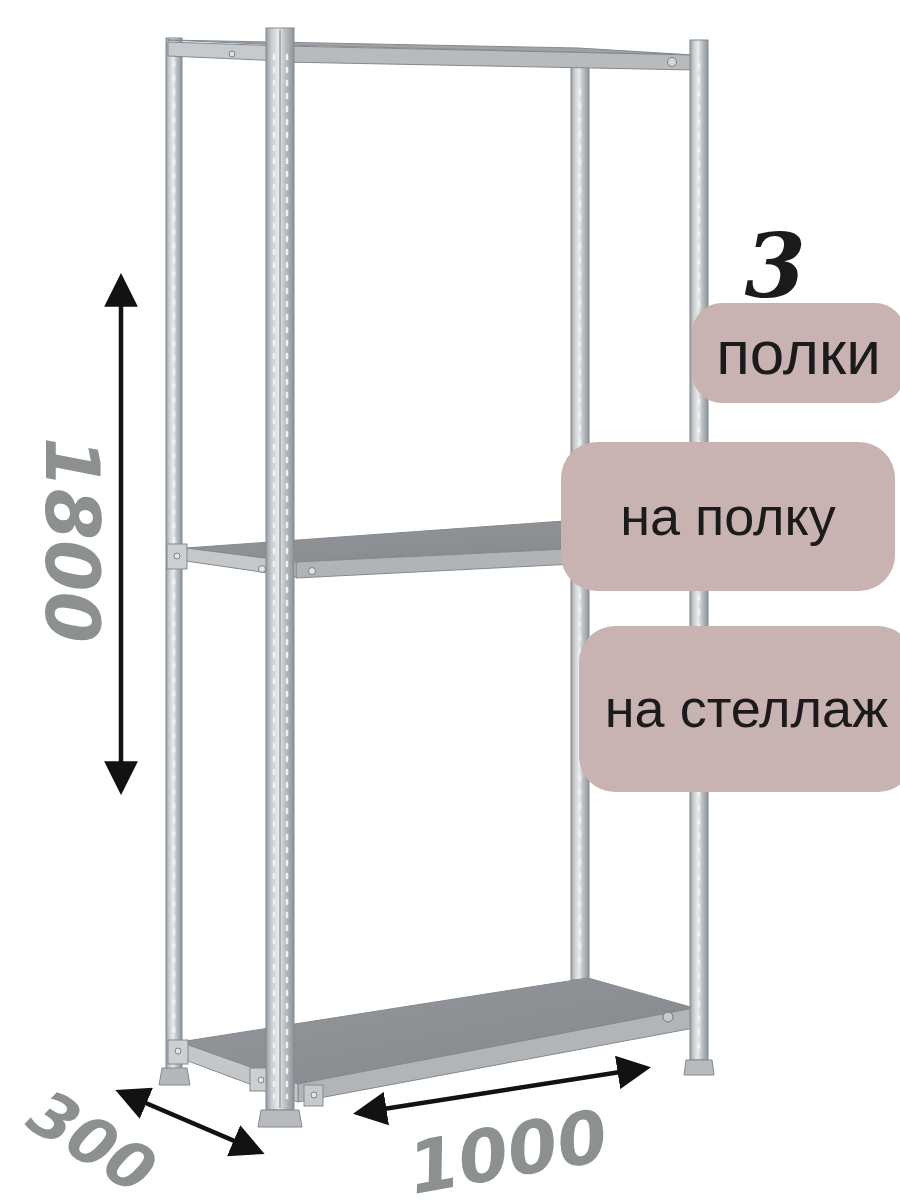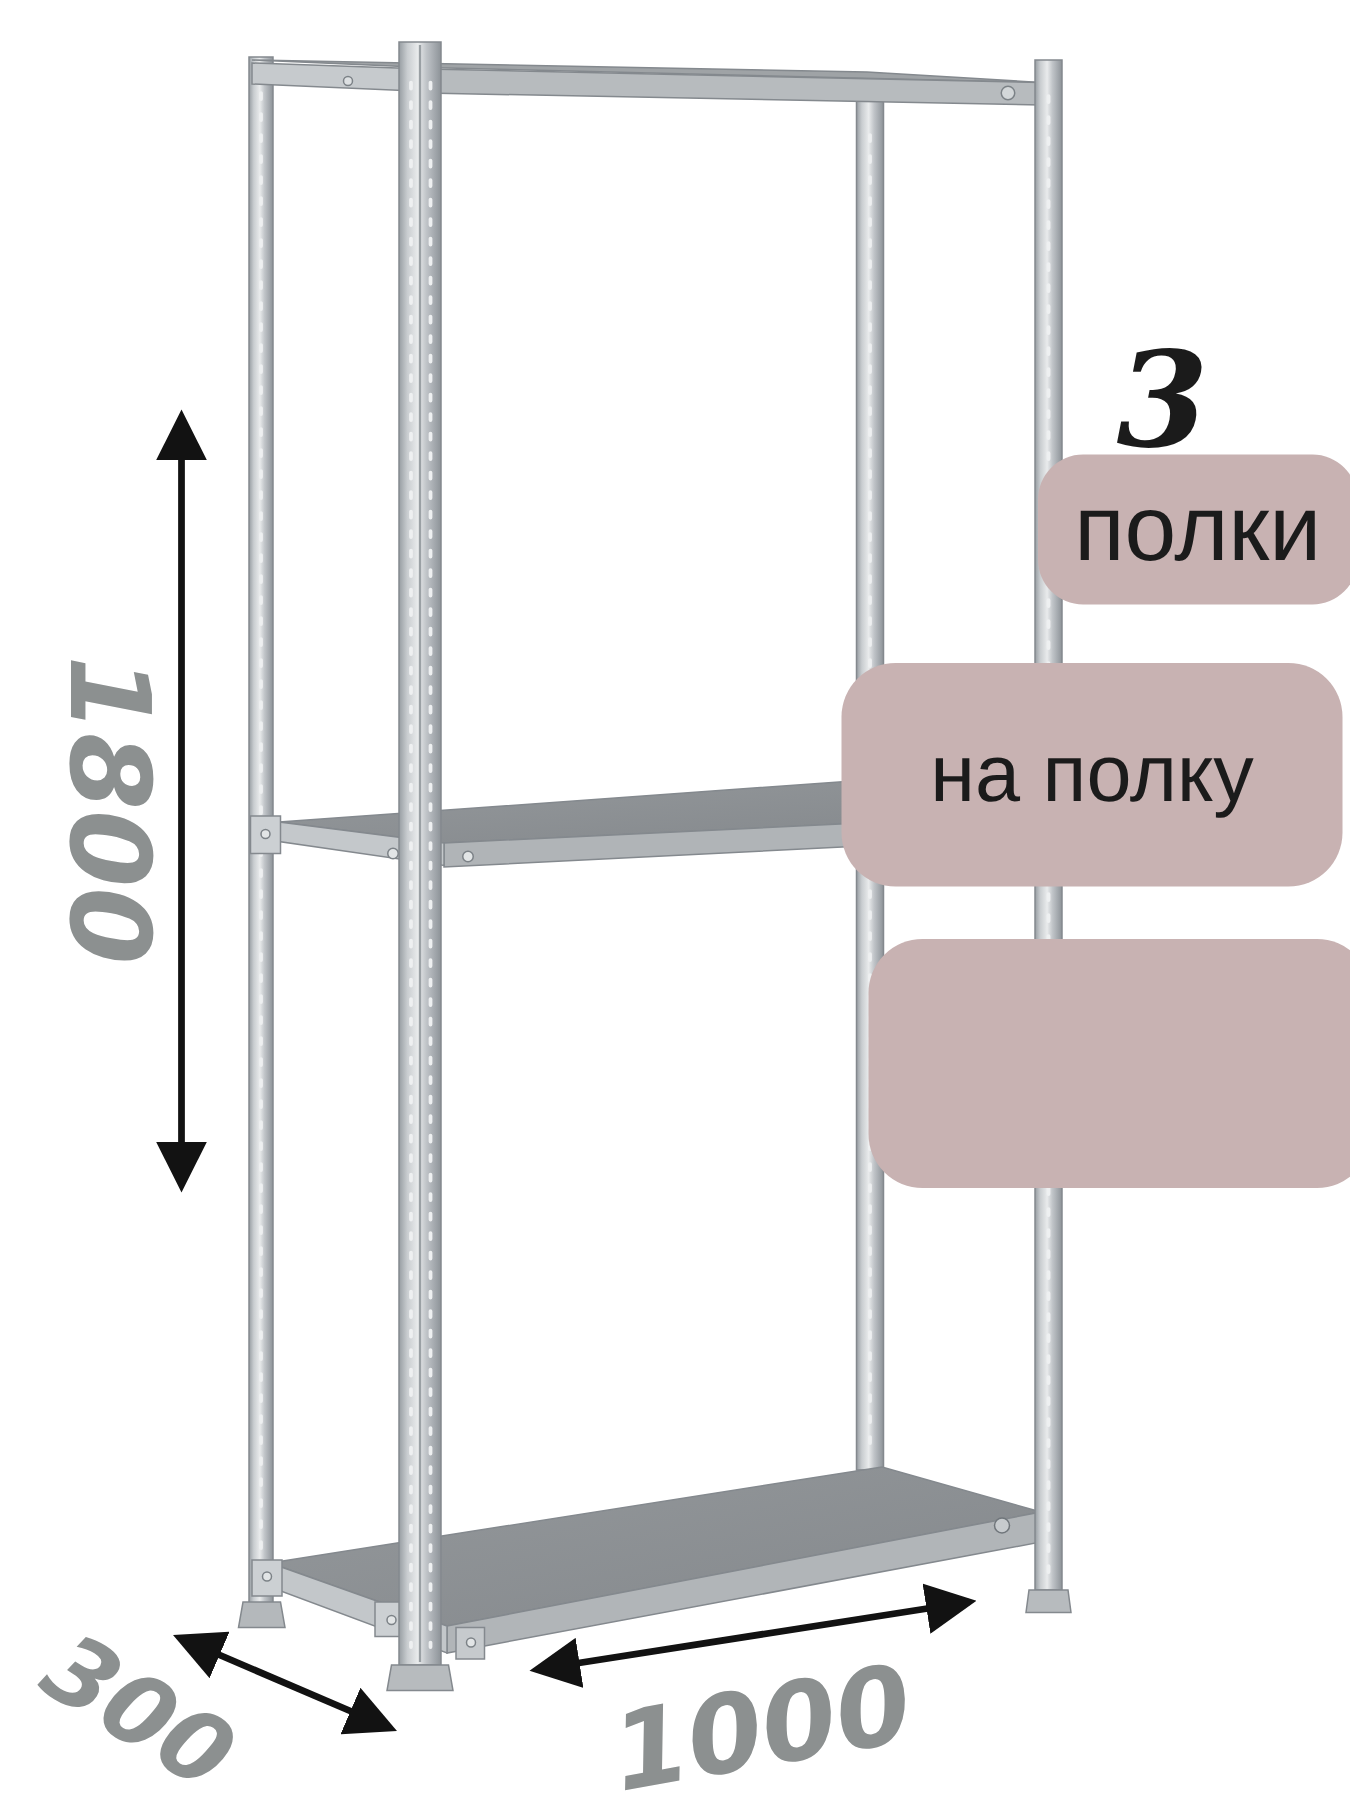--- a/index.html
+++ b/index.html
@@ -148,15 +148,16 @@
 
   <div class="badge badge-count-label">
     <span>полки</span>
   </div>
 
   <div class="badge badge-per-shelf">
     <span class="l1">на полку</span>
   </div>
 
   <div class="badge badge-per-rack">
+    <span class="l1">на стеллаж</span>
   </div>
 
 </div>
 
 </body></html>

